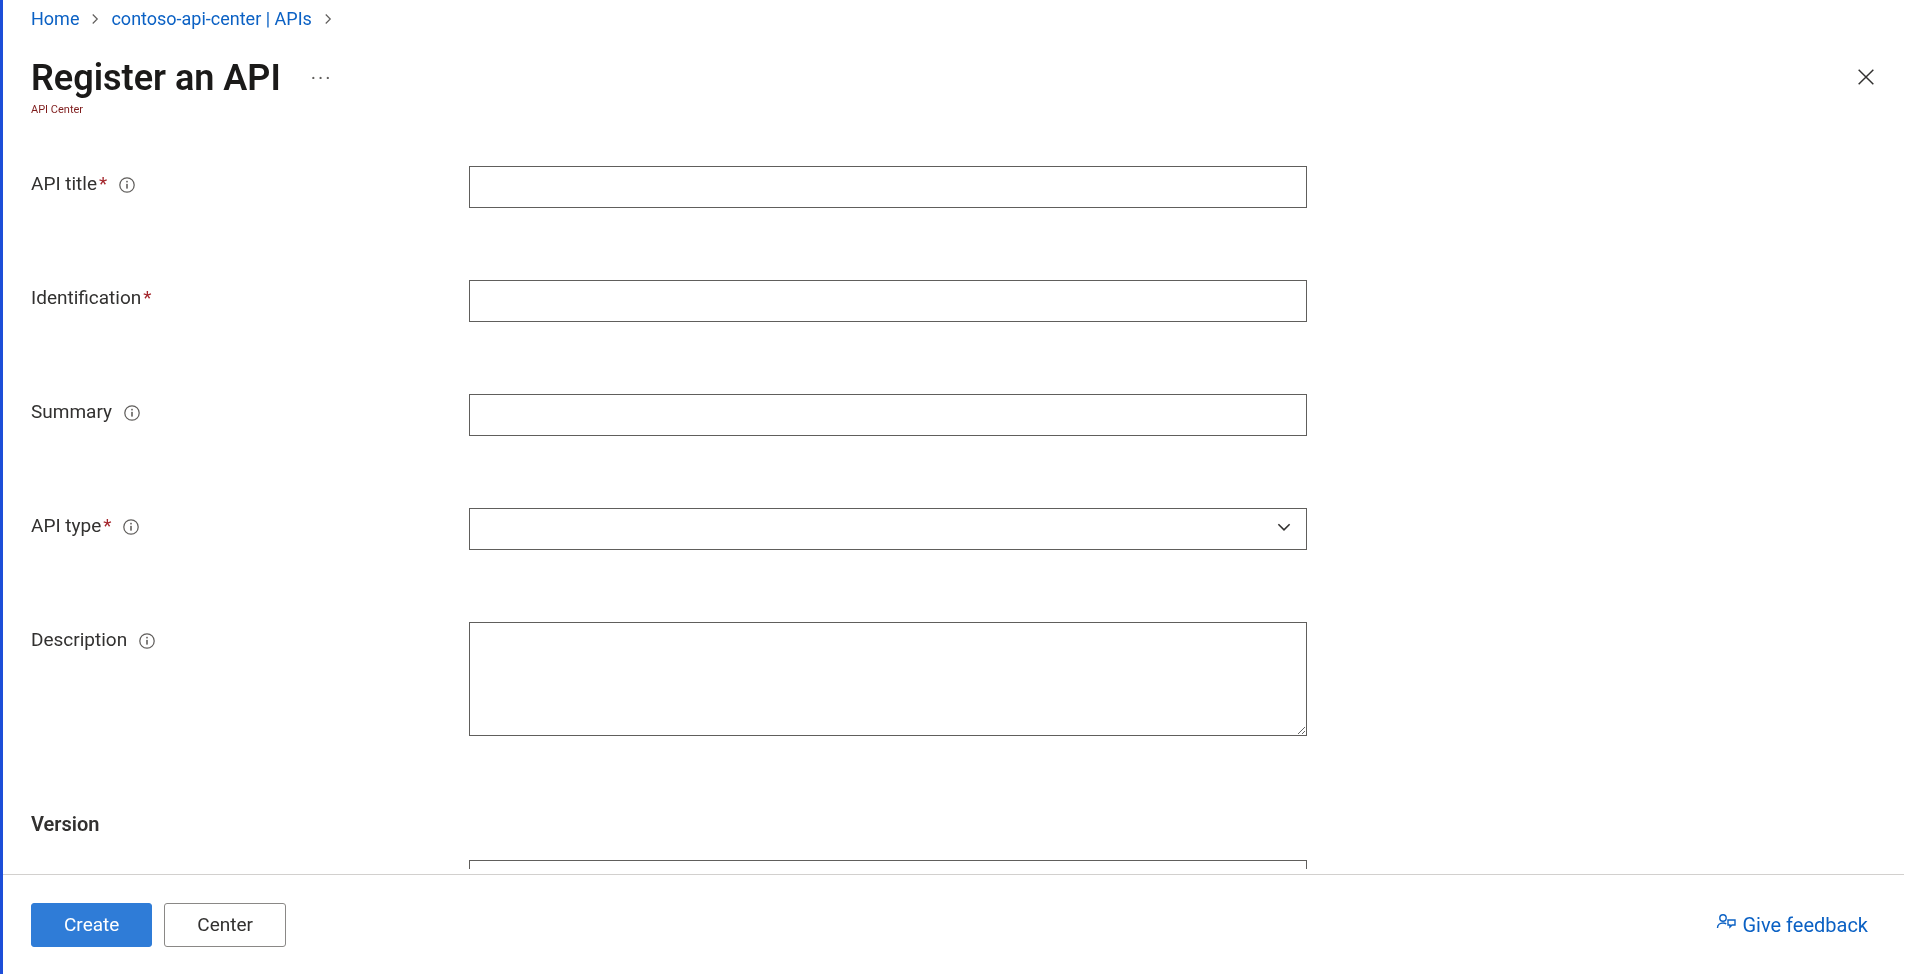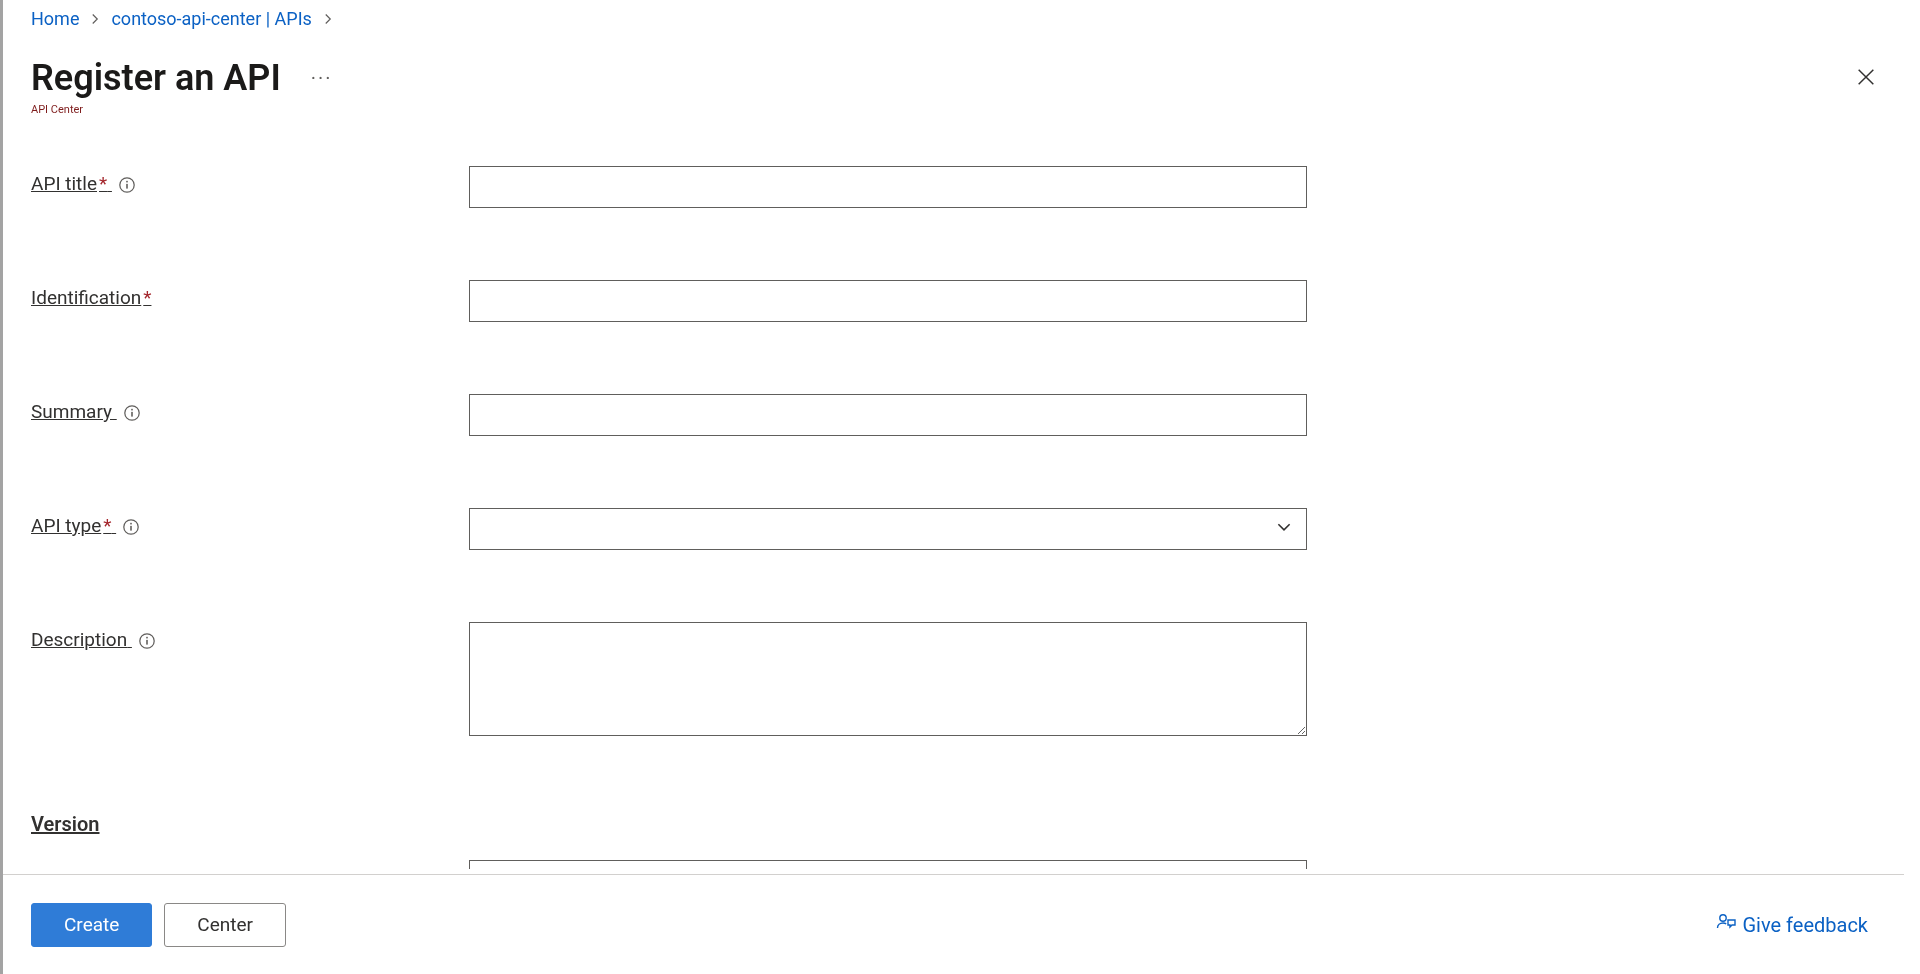--- a/index.html
+++ b/index.html
@@ -7,21 +7,21 @@
     margin: 0; padding: 0;
     width: 1920px; height: 974px;
     font-family: "Segoe UI", -apple-system, BlinkMacSystemFont, Roboto, "Helvetica Neue", sans-serif;
     background: #ffffff;
     color: #323130;
     overflow: hidden;
   }
   .viewport {
     position: relative;
     width: 1920px; height: 974px;
-    border-left: 3px solid #a3a3a3;
+    border-left: 3px solid #1d4ed8;
   }
   .breadcrumb {
     display: flex;
     align-items: center;
     gap: 10px;
     padding: 8px 28px 0 28px;
     font-size: 18px;
   }
   .breadcrumb a {
     color: #0b61c4;
@@ -64,21 +64,20 @@
     font-size: 11px;
     color: #7f1d1d;
   }
   .form-area {
     position: absolute;
     top: 150px;
     left: 0; right: 12px;
     bottom: 105px;
     overflow-y: scroll;
     padding: 16px 28px 40px 28px;
-    text-decoration: underline;
   }
   .form-row {
     display: flex;
     align-items: flex-start;
     margin-bottom: 72px;
   }
   .form-row.tight { margin-bottom: 20px; }
   .form-label {
     width: 438px;
     flex: 0 0 438px;

